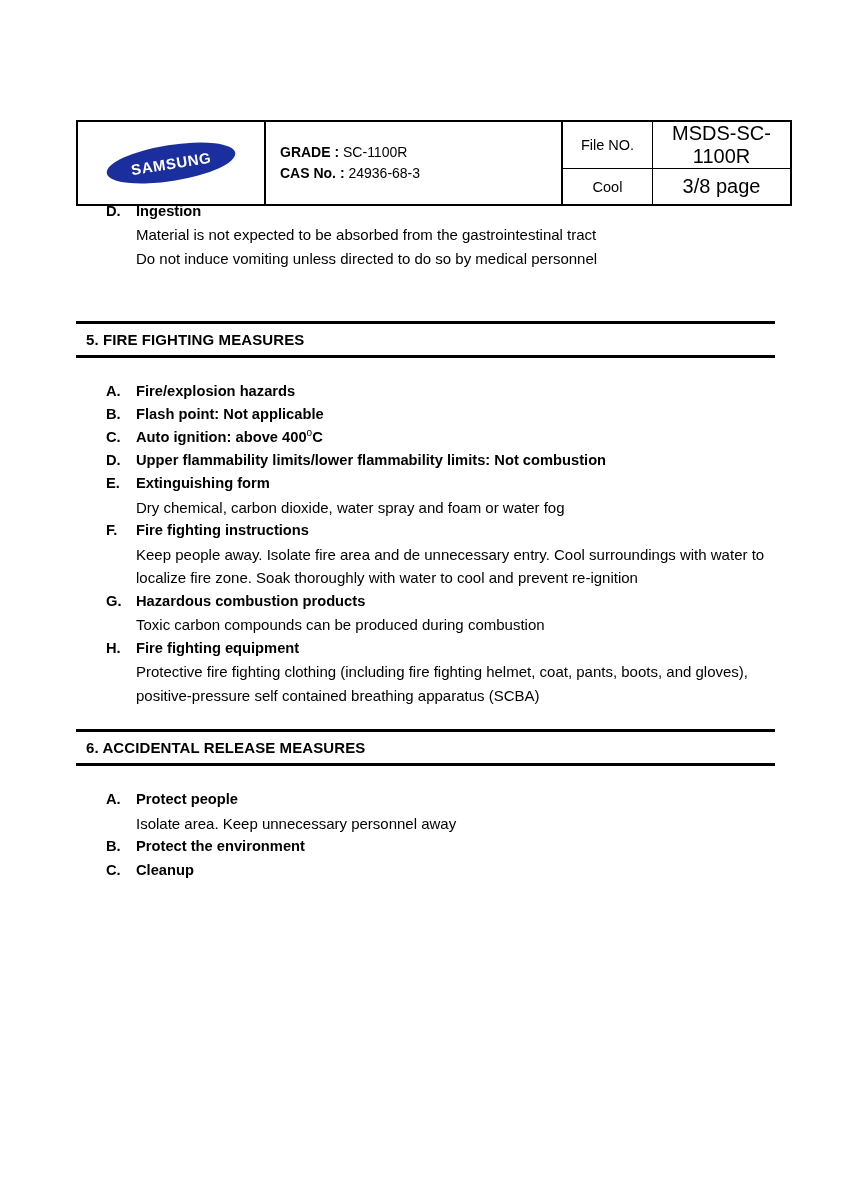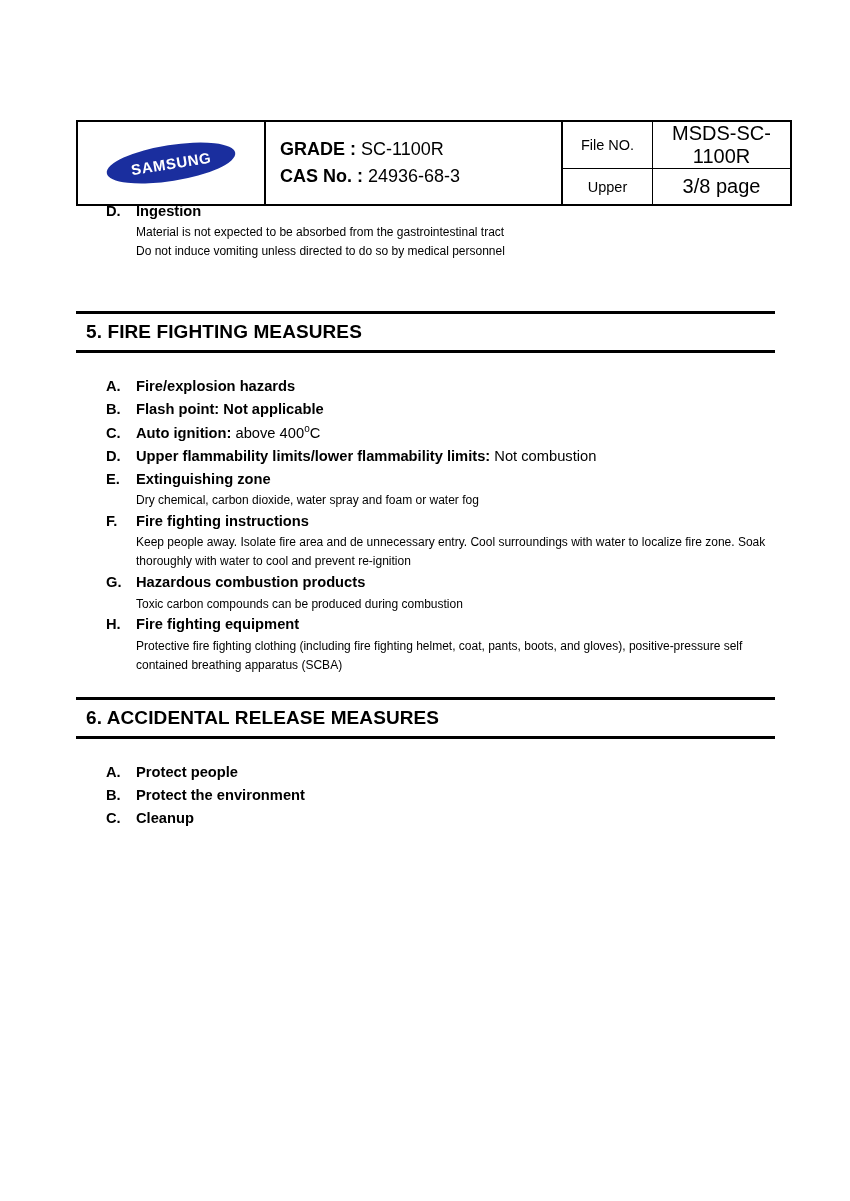--- a/index.html
+++ b/index.html
@@ -60,21 +60,21 @@
     width: 137px;
     height: 35px;
     text-align: center;
     font-size: 20px;
     border-width: 1px 2px 1px 1px !important;
   }
   .cell-label.top, .cell-value.top { border-top-width: 2px !important; }
   .cell-label.bot, .cell-value.bot { border-bottom-width: 2px !important; }
 
   .grade-line {
-    font-size: 18px;
+    font-size: 14px;
     line-height: 1.52;
     white-space: nowrap;
   }
   .grade-line .k {
     font-weight: bold;
   }
   .grade-line .v {
     font-weight: normal;
   }
 
@@ -126,21 +126,21 @@
     position: relative;
   }
 
   
   .rule {
     width: 699px;
     height: 0;
     border-top: 3px solid #000000;
   }
   .section-head {
-    font-size: 19px;
+    font-size: 15px;
     font-weight: bold;
     letter-spacing: 0.1px;
     padding: 7px 0 7px 10px;
   }
 
   
   .item {
     display: flex;
     align-items: flex-start;
     margin-top: 0;
@@ -156,24 +156,24 @@
   }
   .item-body {
     flex: 1 1 auto;
     font-size: 14.7px;
     line-height: 1.58;
   }
   .item-title {
     font-weight: bold;
   }
   .item-inline {
-    font-weight: normal;
+    font-weight: bold;
   }
   .sub {
-    font-size: 12px;
+    font-size: 15px;
     line-height: 1.58;
     margin-left: 60px;
     width: 639px;
   }
   .sub.justify {
     text-align: justify;
     text-justify: inter-word;
   }
   .sup {
     font-size: 10px;
@@ -204,21 +204,21 @@
         </div>
         <div class="grade-line">
           <span class="k">CAS No. :</span>
           <span class="v">24936-68-3</span>
         </div>
       </td>
       <td class="cell-label top">File NO.</td>
       <td class="cell-value top">MSDS-SC-1100R</td>
     </tr>
     <tr>
-      <td class="cell-label bot">Upper</td>
+      <td class="cell-label bot">Cool</td>
       <td class="cell-value bot">3/8 page</td>
     </tr>
   </tbody>
     </table>
 
   <div class="content">
 
     <div class="block">
       <div class="item">
         <span class="item-letter">D.</span>
@@ -251,21 +251,21 @@
       <span class="item-body"><span class="item-title">Auto ignition:</span><span class="item-inline"> above 400</span><span class="sup">o</span><span class="item-inline">C</span></span>
     </div>
 
     <div class="item">
       <span class="item-letter">D.</span>
       <span class="item-body"><span class="item-title">Upper flammability limits/lower flammability limits:</span><span class="item-inline"> Not combustion</span></span>
     </div>
 
     <div class="item">
       <span class="item-letter">E.</span>
-      <span class="item-body item-title">Extinguishing zone</span>
+      <span class="item-body item-title">Extinguishing form</span>
     </div>
     <div class="sub">Dry chemical, carbon dioxide, water spray and foam or water fog</div>
 
     <div class="item">
       <span class="item-letter">F.</span>
       <span class="item-body item-title">Fire fighting instructions</span>
     </div>
     <div class="sub">Keep people away. Isolate fire area and de unnecessary entry. Cool surroundings with water to localize fire zone. Soak thoroughly with water to cool and prevent re-ignition</div>
 
     <div class="item">
@@ -285,20 +285,21 @@
     <div class="rule"></div>
     <div class="section-head">6. ACCIDENTAL RELEASE MEASURES</div>
     <div class="rule"></div>
 
     <div class="spacer-md"></div>
 
     <div class="item">
       <span class="item-letter">A.</span>
       <span class="item-body item-title">Protect people</span>
     </div>
+    <div class="sub">Isolate area. Keep unnecessary personnel away</div>
 
     <div class="item">
       <span class="item-letter">B.</span>
       <span class="item-body item-title">Protect the environment</span>
     </div>
 
     <div class="item">
       <span class="item-letter">C.</span>
       <span class="item-body item-title">Cleanup</span>
     </div>

